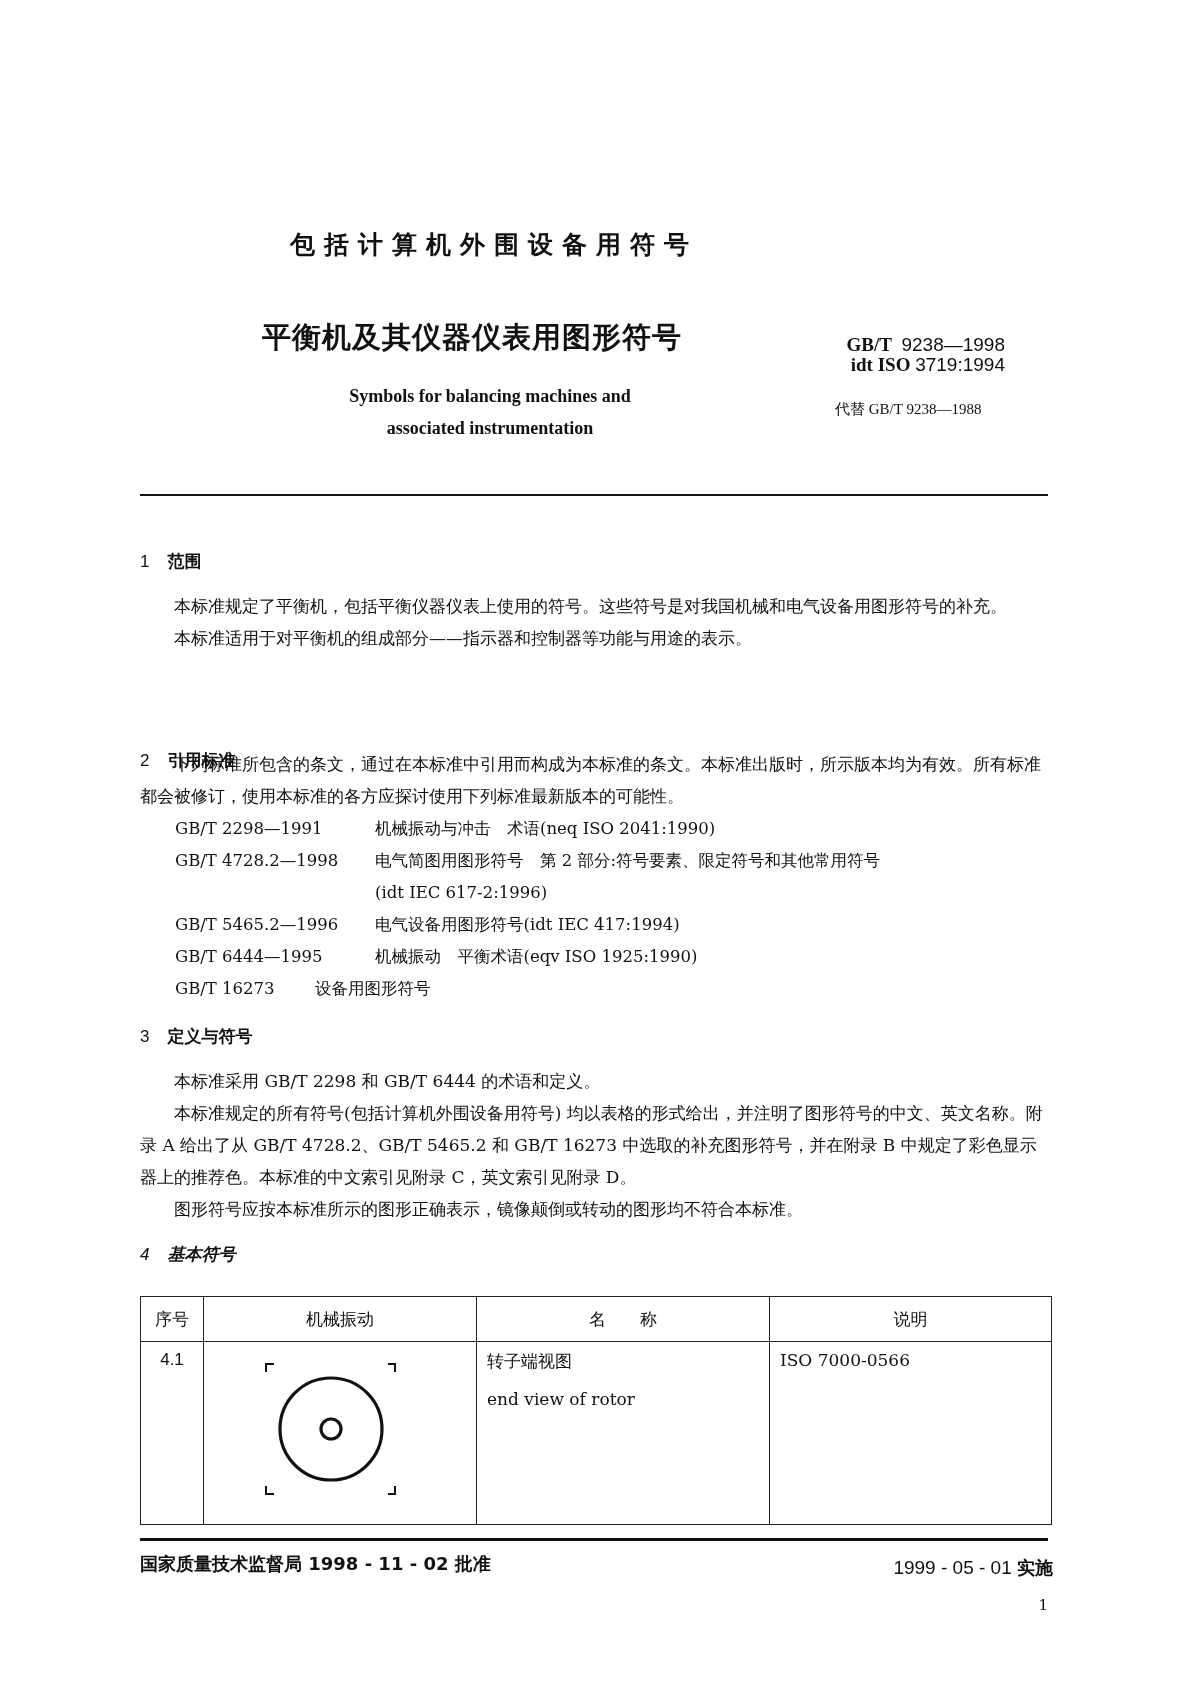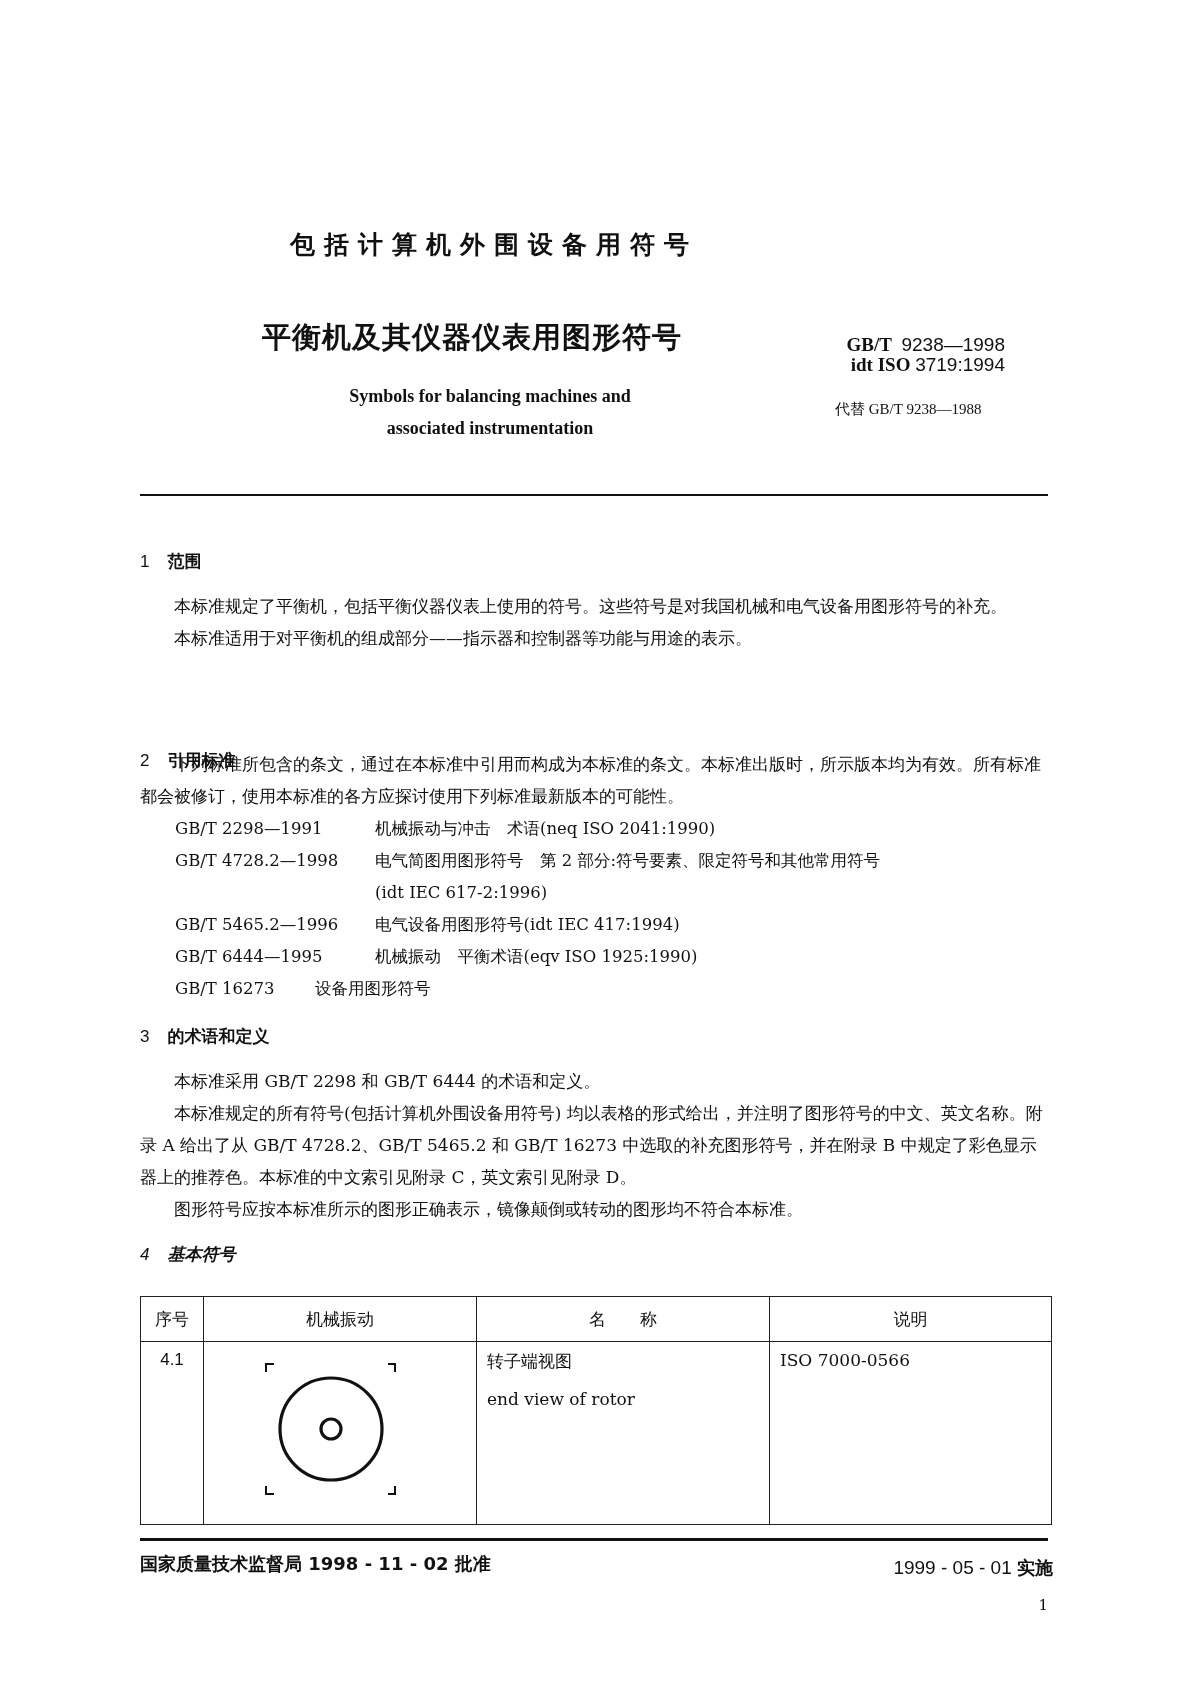--- a/index.html
+++ b/index.html
@@ -85,21 +85,21 @@
       <span class="ref-code">GB/T 6444—1995</span>
       <span>机械振动　平衡术语(eqv ISO 1925:1990)</span>
     </div>
   <div class="ref-row">
       <span class="ref-code" style="min-width:140px;">GB/T 16273</span>
       <span>设备用图形符号</span>
     </div>
 </div>
 
 <div class="abs section-head" style="top:1025px;">
-  <span class="n">3</span><span>的术语和定义</span>
+  <span class="n">3</span><span>定义与符号</span>
 </div>
 <div class="abs para" style="top:1065px;">
   <div><span class="indent"></span><span>本标准采用 GB/T 2298 和 GB/T 6444 的术语和定义。</span></div>
   <div><span class="indent"></span><span>本标准规定的所有符号(包括计算机外围设备用符号) 均以表格的形式给出，并注明了图形符号的中文、英文名称。附录 A 给出了从 GB/T 4728.2、GB/T 5465.2 和 GB/T 16273 中选取的补充图形符号，并在附录 B 中规定了彩色显示器上的推荐色。本标准的中文索引见附录 C，英文索引见附录 D。</span></div>
   <div><span class="indent"></span><span>图形符号应按本标准所示的图形正确表示，镜像颠倒或转动的图形均不符合本标准。</span></div>
 </div>
 
 <div class="abs section-head" style="top:1243px;font-style:italic;">
   <span class="n">4</span><span>基本符号</span>
 </div>

